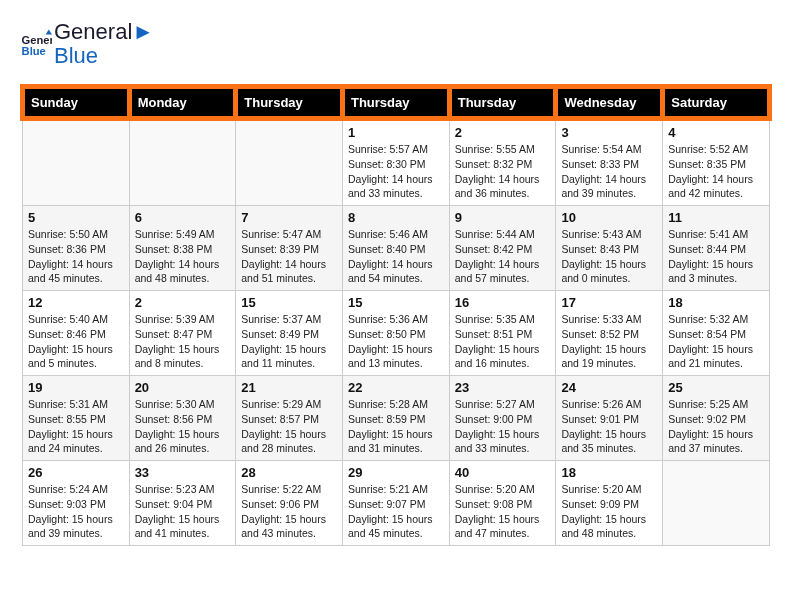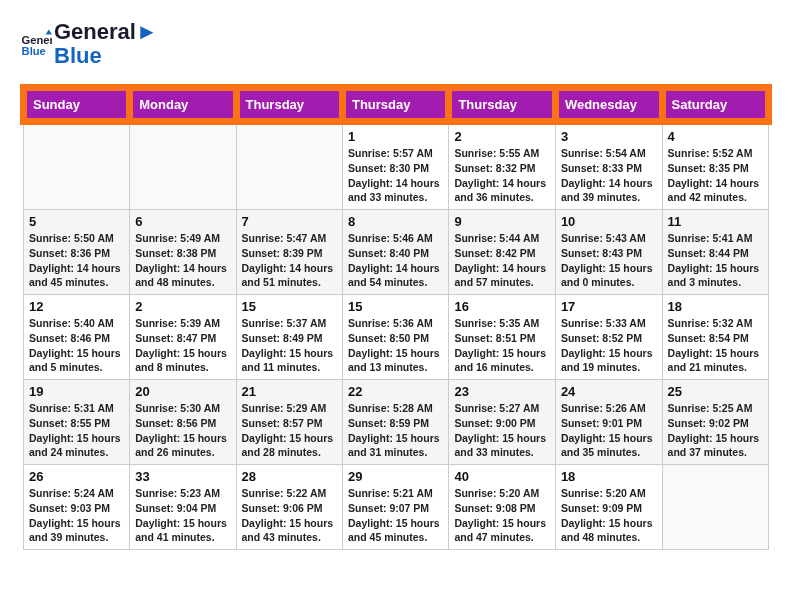--- a/index.html
+++ b/index.html
@@ -15,21 +15,21 @@
       justify-content: space-between;
       align-items: flex-start;
       margin-bottom: 16px;
     }
     .logo {
       display: flex;
       align-items: center;
     }
     .logo-text {
       font-size: 22px;
-      font-weight: bold;
+      font-weight: normal;
       color: #1a1a2e;
       line-height: 1.1;
     }
     .logo-text span {
       color: #1565C0;
     }
     .logo-icon {
       width: 32px;
       height: 32px;
       margin-right: 2px;
@@ -46,27 +46,27 @@
     .location-title {
       font-size: 18px;
       color: #333;
     }
     .calendar {
       width: 100%;
       border-collapse: collapse;
       font-size: 11px;
     }
     .calendar th {
-      background-color: #a21caf;
+      background-color: #000000;
       color: #fff;
       text-align: left;
       padding: 6px 6px;
       font-size: 13px;
       font-weight: bold;
-      border: 7px solid #f97316;
+      border: 5px solid #f97316;
     }
     .calendar td {
       border: 1px solid #ccc;
       vertical-align: top;
       padding: 4px 5px;
       width: 107px;
       min-height: 80px;
       height: 85px;
       background: #fff;
     }
@@ -77,21 +77,20 @@
       font-size: 13px;
       font-weight: bold;
       color: #111;
       display: block;
       margin-bottom: 2px;
     }
     .day-info {
       font-size: 10.5px;
       color: #222;
       line-height: 1.4;
-      font-weight: bold;
     }
     .empty-cell {
       background: #f9f9f9 !important;
     }
   </style>
 </head>
 <body>
 
 <div class="header">
   <div class="logo">

